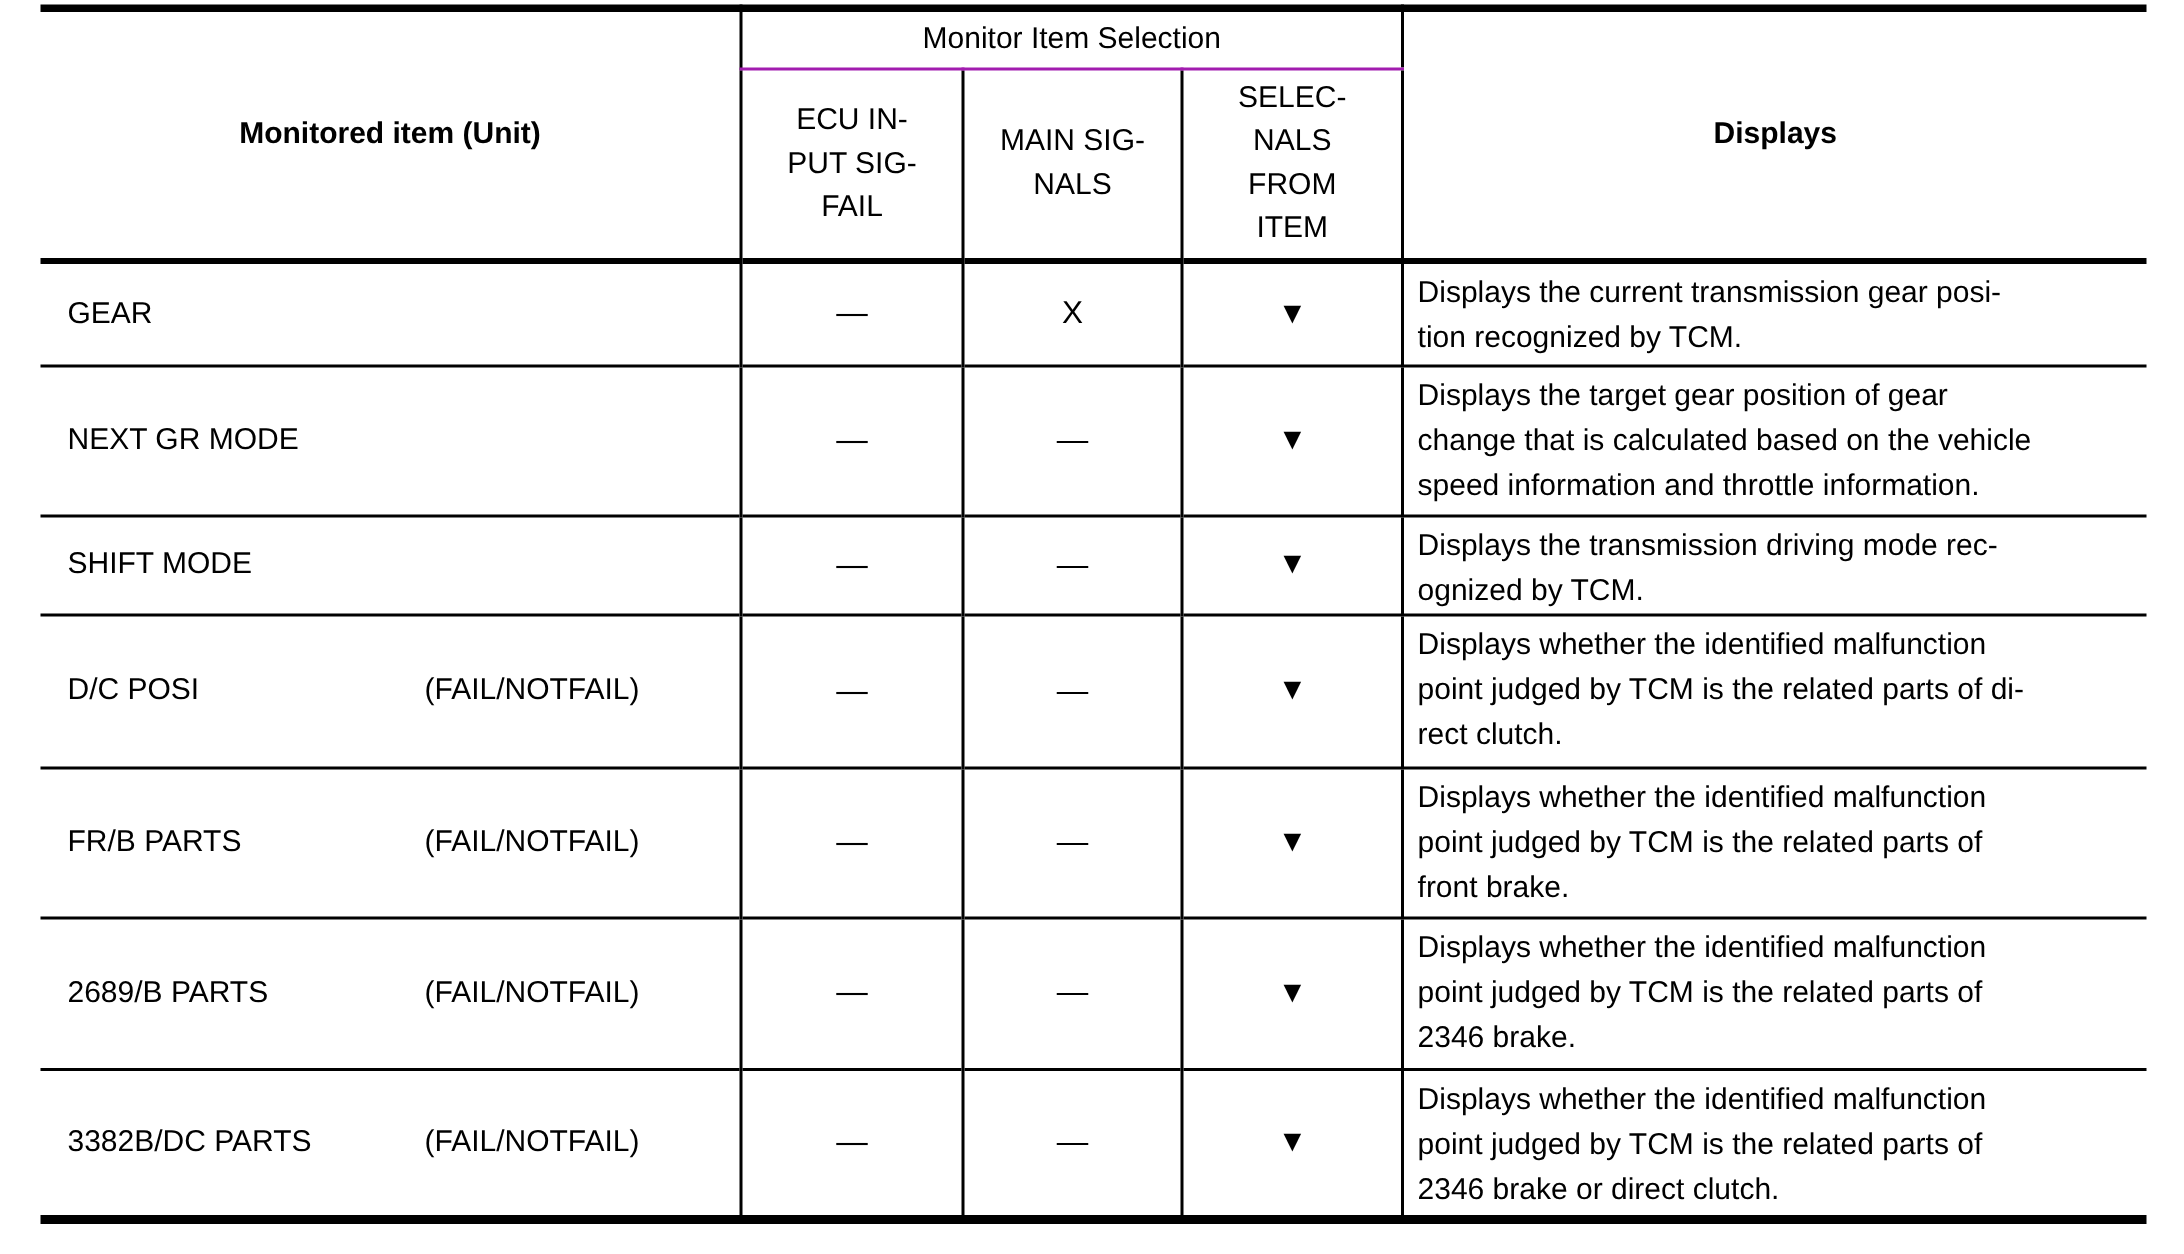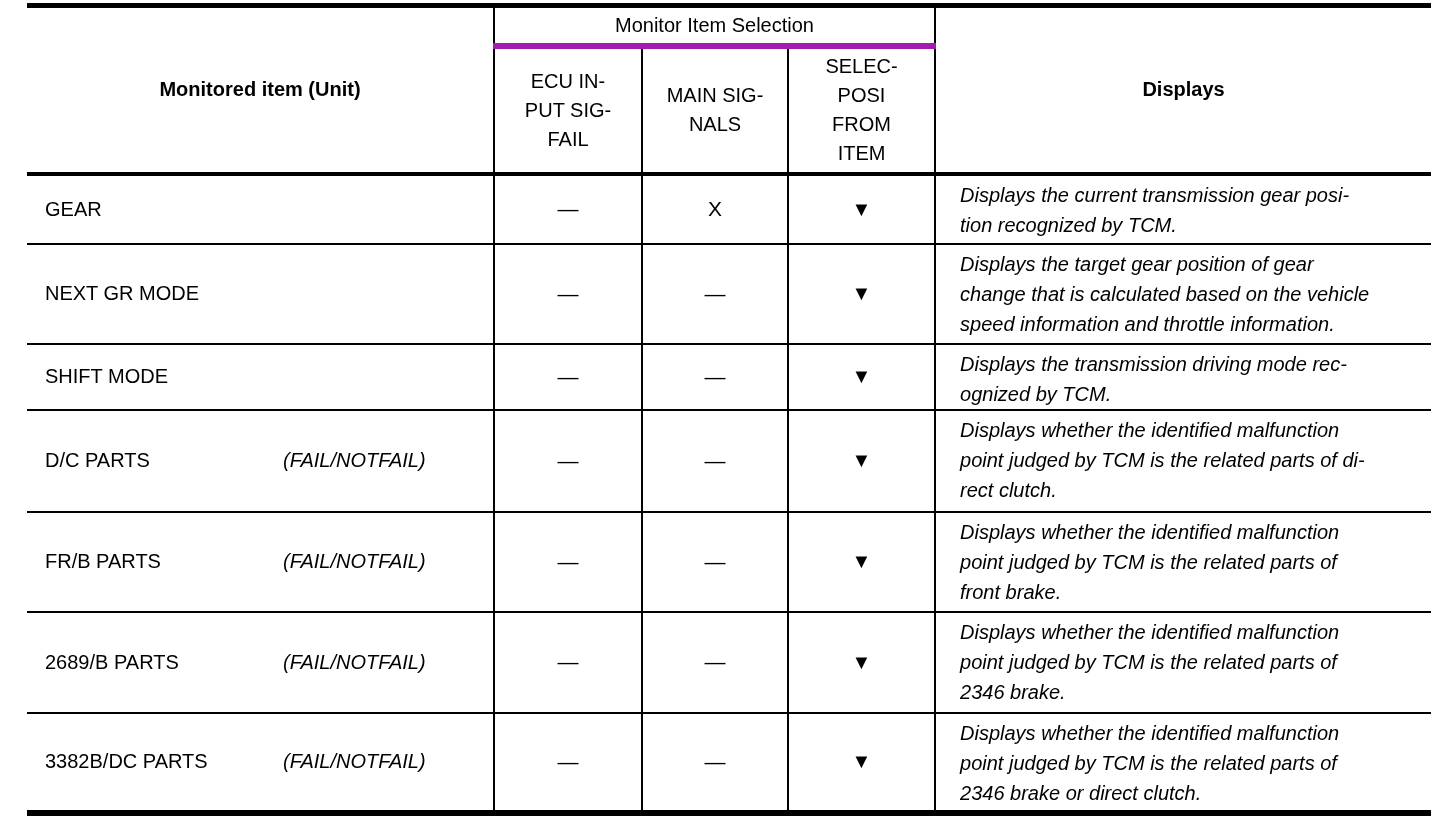--- a/index.html
+++ b/index.html
@@ -26,21 +26,21 @@
     font-weight: normal;
     padding: 0;
     color: #000;
   }
   
   .v  { border-left: 2px solid #000; }
   
   .thick { border-bottom: 4px solid #000; }
   
   .mis-header {
-    border-bottom: 6px solid #a21caf;
+    border-bottom: 2px solid #a21caf;
     text-align: center;
     vertical-align: middle;
     font-size: 20px;
   }
   thead tr.r1 { height: 40px; }
   thead tr.r2 { height: 128px; }
   .col-header {
     text-align: center;
     vertical-align: middle;
     font-size: 20px;
@@ -61,38 +61,37 @@
   tbody tr:nth-child(4) { height: 102px; }
   tbody tr:nth-child(5) { height: 100px; }
   tbody tr:nth-child(6) { height: 101px; }
   tbody tr:nth-child(7) { height: 100px; }
   .item-cell {
     vertical-align: middle;
     font-size: 20px;
     padding-left: 18px;
   }
   .item-name { display: inline-block; width: 238px; white-space: nowrap; }
-  .item-unit { display: inline-block; white-space: nowrap; font-style: italic; }
+  .item-unit { display: inline-block; white-space: nowrap; }
   .sym-cell {
     text-align: center;
     vertical-align: middle;
     font-size: 21px;
   }
   .tri-cell {
     text-align: center;
     vertical-align: middle;
     font-size: 20px;
   }
   .remarks-cell {
     vertical-align: top;
     font-size: 20px;
     line-height: 30px;
-    padding: 4px 6px 0 24px;
+    padding: 4px 6px 0 9px;
     white-space: pre-line;
-    font-style: italic;
   }
 </style>
 </head>
 <body>
 
 <div class="page">
   <table class="spec">
     <colgroup>
       <col style="width:467px">
       <col style="width:148px">
@@ -106,21 +105,21 @@
         <th class="mis-header v" colspan="3">Monitor Item Selection</th>
         <th class="col-header thick v" rowspan="2">Displays</th>
       </tr>
       <tr class="r2">
         <th class="sub-header thick v">ECU IN-
 PUT SIG-
 FAIL</th>
         <th class="sub-header thick v">MAIN SIG-
 NALS</th>
         <th class="sub-header thick v">SELEC-
-POSI
+NALS
 FROM
 ITEM</th>
       </tr>
     </thead>
     <tbody>
       <tr>
         <td class="item-cell">
           <span class="item-name">GEAR</span><span class="item-unit"></span>
         </td>
         <td class="sym-cell v">—</td>
@@ -145,21 +144,21 @@
           <span class="item-name">SHIFT MODE</span><span class="item-unit"></span>
         </td>
         <td class="sym-cell v">—</td>
         <td class="sym-cell v">—</td>
         <td class="tri-cell v">▼</td>
         <td class="remarks-cell v">Displays the transmission driving mode rec-
 ognized by TCM.</td>
       </tr>
       <tr>
         <td class="item-cell">
-          <span class="item-name">D/C PARTS</span><span class="item-unit">(FAIL/NOTFAIL)</span>
+          <span class="item-name">D/C POSI</span><span class="item-unit">(FAIL/NOTFAIL)</span>
         </td>
         <td class="sym-cell v">—</td>
         <td class="sym-cell v">—</td>
         <td class="tri-cell v">▼</td>
         <td class="remarks-cell v">Displays whether the identified malfunction
 point judged by TCM is the related parts of di-
 rect clutch.</td>
       </tr>
       <tr>
         <td class="item-cell">

